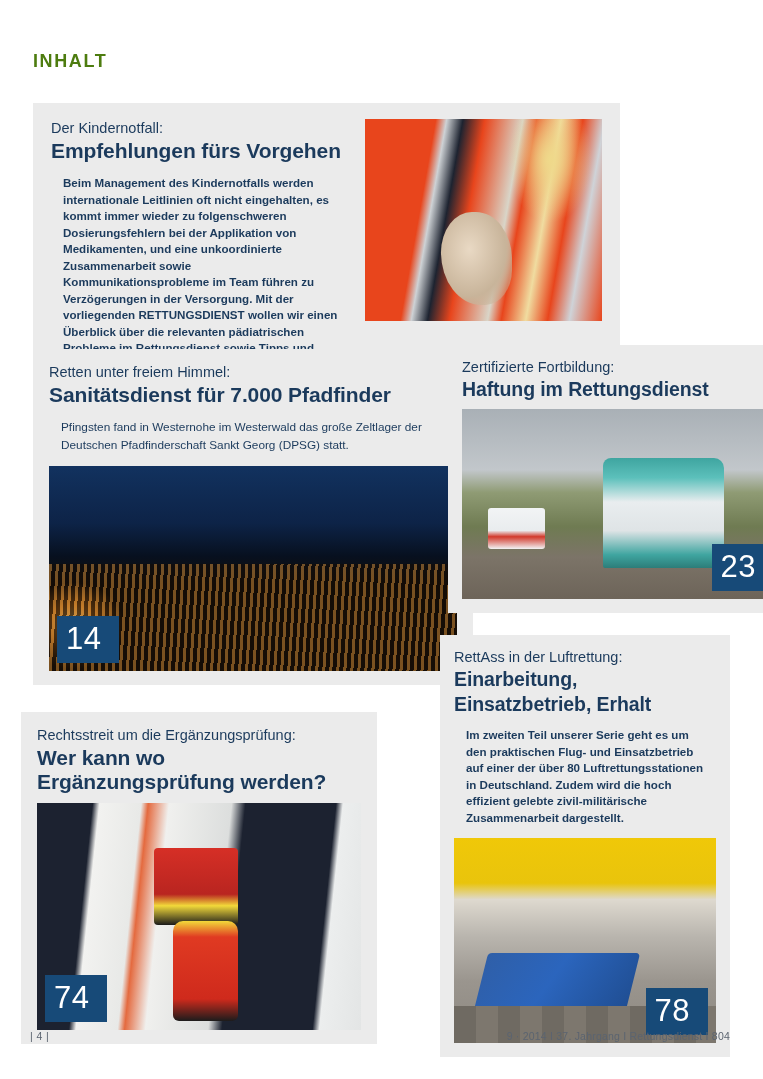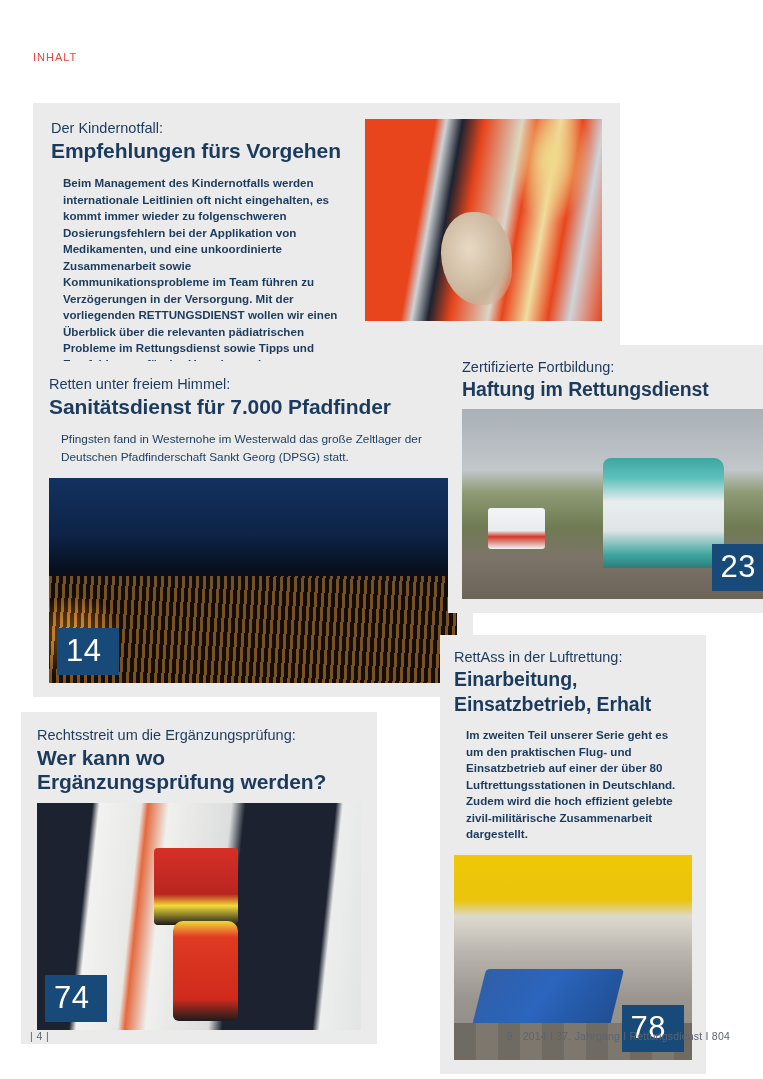--- a/index.html
+++ b/index.html
@@ -19,24 +19,24 @@
     position: absolute;
     inset: 0;
     background: #ffffff;
   }
 
   
   .section-head {
     position: absolute;
     left: 33px;
     top: 51px;
-    font-size: 11px;
+    font-size: 18px;
     letter-spacing: 0.09em;
-    color: #ef4444;
-    font-weight: 400;
+    color: #4d7c0f;
+    font-weight: 700;
   }
 
   .card {
     background: #ebebeb;
     box-sizing: border-box;
     position: relative;
   }
 
   
   .card-wide {
@@ -216,21 +216,21 @@
       <p class="headline">Empfehlungen fürs Vorgehen</p>
       <p class="teaser">Beim Management des Kindernotfalls werden internationale Leitlinien oft nicht eingehalten, es kommt immer wieder zu folgenschweren Dosierungsfehlern bei der Applikation von Medikamenten, und eine unkoordinierte Zusammenarbeit sowie Kommunikationsprobleme im Team führen zu Verzögerungen in der Versorgung. Mit der vorliegenden RETTUNGSDIENST wollen wir einen Überblick über die relevanten pädiatrischen Probleme im Rettungsdienst sowie Tipps und Empfehlungen für das Vorgehen geben.</p>
     </div>
     <div class="imgcol">
       <div class="photo">
         <div class="ph-kinder"></div>
       </div>
     </div>
   </div>
 
-  <div class="card card-pad" style="position:absolute; left:33px; top:361px; width:440px;">
+  <div class="card card-pad" style="position:absolute; left:33px; top:349px; width:440px;">
     <p class="kicker">Retten unter freiem Himmel:</p>
     <p class="headline">Sanitätsdienst für 7.000 Pfadfinder</p>
     <p class="teaser light">Pfingsten fand in Westernohe im Westerwald das große Zeltlager der Deutschen Pfadfinderschaft Sankt Georg (DPSG) statt.</p>
     <div class="photo" style="margin-top:10px;">
       <div class="ph-camp"></div>
       <div class="pagenum bl">14</div>
     </div>
   </div>
 
   <div class="card card-pad" style="position:absolute; left:21px; top:712px; width:356px;">
@@ -244,21 +244,21 @@
 
   <div class="card card-pad-r" style="position:absolute; left:448px; top:345px; width:348px;">
     <p class="kicker">Zertifizierte Fortbildung:</p>
     <p class="headline small">Haftung im Rettungsdienst</p>
     <div class="photo" style="margin-top:8px;">
       <div class="ph-tram"></div>
       <div class="pagenum br">23</div>
     </div>
   </div>
 
-  <div class="card card-pad-r" style="position:absolute; left:440px; top:635px; width:266px;">
+  <div class="card card-pad-r" style="position:absolute; left:440px; top:635px; width:290px;">
     <p class="kicker">RettAss in der Luftrettung:</p>
     <p class="headline small two-line">Einarbeitung,</p>
     <p class="headline small two-line" style="margin-top:-4px;">Einsatzbetrieb, Erhalt</p>
     <p class="teaser">Im zweiten Teil unserer Serie geht es um den praktischen Flug- und Einsatzbetrieb auf einer der über 80 Luftrettungsstationen in Deutschland. Zudem wird die hoch effizient gelebte zivil-militärische Zusammenarbeit dargestellt.</p>
     <div class="photo" style="margin-top:8px;">
       <div class="ph-heli"></div>
       <div class="pagenum br">78</div>
     </div>
   </div>
 

